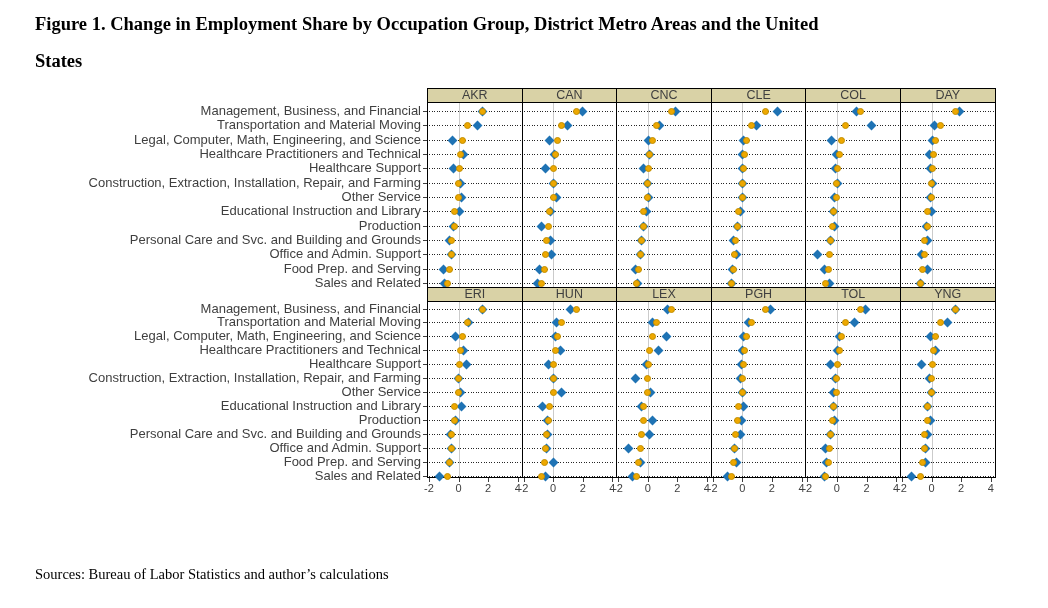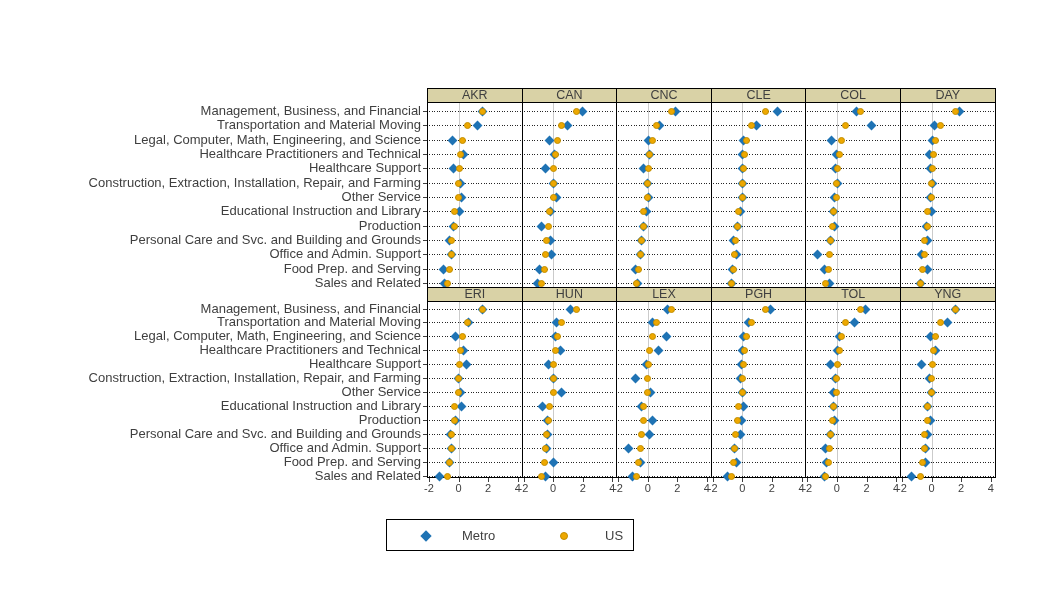--- a/index.html
+++ b/index.html
@@ -54,20 +54,24 @@
   .lg-us{left:218px;}
   .sources{
     position:absolute;left:35px;top:566px;
     font-family:"Liberation Serif",serif;font-size:14.5px;color:#000;
   }
 </style>
 </head>
 <body>
 
 <div id="root">
+  <div class="fig-title">
+    <div>Figure 1. Change in Employment Share by Occupation Group, District Metro Areas and the United</div>
+    <div>States</div>
+  </div>
 
   <div id="chart">
       <div class="hdr-cell" style="left: 427px; top: 88px; width: 95.6px;">AKR</div>
       <div class="body-cell" style="left: 427px; top: 102px; width: 95.6px; height: 186px;">
         <div class="zero-line" style="left: 30.5px;"></div>
         <div class="row-line" style="top: 8px;"></div>
         <div class="row-line" style="top: 22.333px;"></div>
         <div class="row-line" style="top: 36.666px;"></div>
         <div class="row-line" style="top: 50.999px;"></div>
         <div class="row-line" style="top: 65.332px;"></div>
@@ -675,20 +679,15 @@
       <div class="x-tick-label" style="left: 890.9px; top: 482px;">-2</div>
       <div class="x-tick" style="left: 931.5px; top: 478px;"></div>
       <div class="x-tick-label" style="left: 920.5px; top: 482px;">0</div>
       <div class="x-tick" style="left: 961.1px; top: 478px;"></div>
       <div class="x-tick-label" style="left: 950.1px; top: 482px;">2</div>
       <div class="x-tick" style="left: 990.7px; top: 478px;"></div>
       <div class="x-tick-label" style="left: 979.7px; top: 482px;">4</div>
     </div>
 
 
-  <div class="legend">
-    <span class="lg-diamond"></span>
-    <span class="lg-label lg-metro">Metro</span>
-    <span class="lg-circle"></span>
-    <span class="lg-label lg-us">US</span>
-  </div>
 
+  <div class="sources">Sources: Bureau of Labor Statistics and author’s calculations</div>
 </div>
 
 </body></html>

